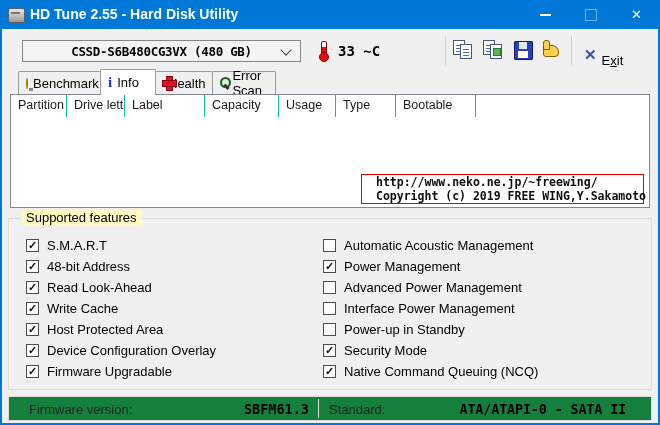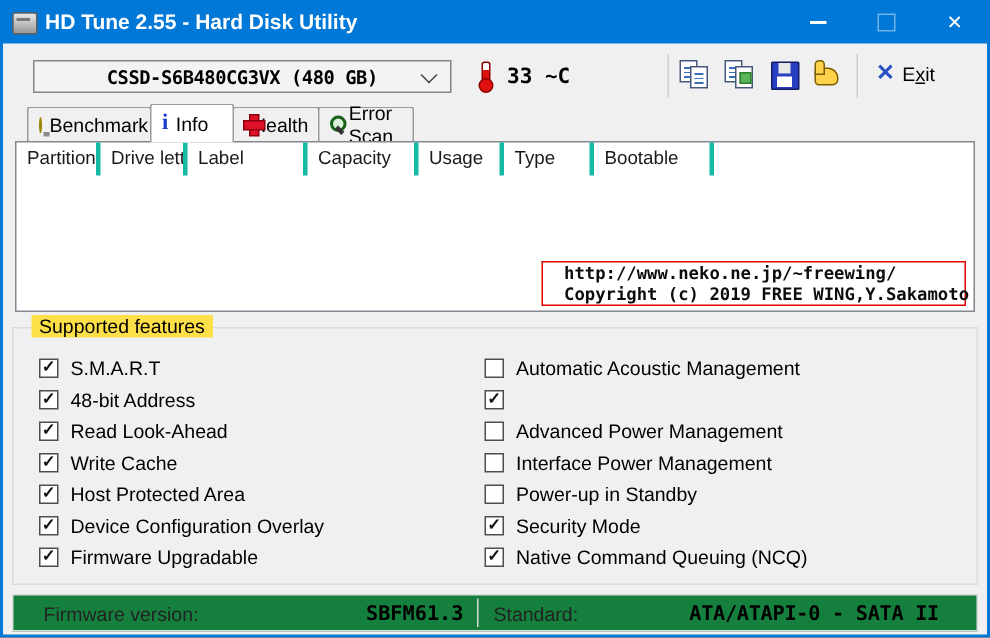--- a/index.html
+++ b/index.html
@@ -50,21 +50,21 @@
   .floppy::before{content:"";position:absolute;left:4px;top:0;width:8px;height:7px;background:#e8e8e8;}
   .floppy::after{content:"";position:absolute;left:3px;bottom:1px;width:10px;height:7px;background:#fff;}
   
   .hand{position:absolute;left:3px;top:6px;width:14px;height:10px;background:#ffd24d;
     border:1px solid #7d5f00;border-radius:3px 7px 4px 3px;}
   .hand::before{content:"";position:absolute;left:-1px;top:-6px;width:5px;height:8px;
     background:#ffd24d;border:1px solid #7d5f00;border-radius:3px 3px 0 0;}
   
   .exit-btn{position:absolute;left:584px;top:41px;display:flex;align-items:center;gap:5px;}
   .exit-x{color:#2951c4;font-size:15px;font-weight:bold;line-height:16px;}
-  .exit-label{font-size:13px;}
+  .exit-label{font-size:13px;margin-top:12px;}
   .exit-label u{text-decoration:underline;}
   
   .tab{position:absolute;background:#f0f0f0;border:1px solid #9b9b9b;border-bottom:none;
     border-radius:2px 2px 0 0;display:flex;align-items:center;gap:5px;padding:0 7px;box-sizing:border-box;}
   .tab.inactive{top:71px;height:23px;}
   .tab.active{top:69px;height:26px;background:#fff;z-index:2;}
   .tab-benchmark{left:18px;width:83px;}
   .tab-info{left:100px;width:56px;}
   .tab-health{left:155px;width:58px;}
   .tab-errorscan{left:212px;width:64px;}
@@ -75,30 +75,30 @@
   .cross::before{content:"";position:absolute;left:4px;top:0;width:5px;height:13px;background:#e01028;box-shadow:0 0 0 1px #8d0010;}
   .cross::after{content:"";position:absolute;left:0;top:4px;width:13px;height:5px;background:#e01028;box-shadow:0 0 0 1px #8d0010;}
   .magnifier{position:relative;width:13px;height:13px;}
   .magnifier::before{content:"";position:absolute;left:0;top:0;width:7px;height:7px;border-radius:50%;
     border:2px solid #176117;background:#d9f0d9;}
   .magnifier::after{content:"";position:absolute;right:0;bottom:0;width:2.5px;height:6px;background:#333;transform:rotate(-45deg);}
   
   .listview{position:absolute;left:10px;top:94px;width:640px;height:114px;background:#fff;
     border:1px solid #828790;box-sizing:border-box;}
   .lv-header{display:flex;height:22px;}
-  .lv-col{border-right:3px solid #14b8a6;padding:3px 0 0 7px;box-sizing:border-box;
+  .lv-col{border-right:1px solid #14b8a6;padding:3px 0 0 7px;box-sizing:border-box;
     font-size:12.5px;color:#1a1a1a;white-space:nowrap;overflow:hidden;}
   .overlay-box{position:absolute;right:5px;top:79px;width:283px;height:30px;
     border:1px solid #e00000;box-sizing:border-box;padding:1px 0 0 14px;
     font-family:"DejaVu Sans Mono",monospace;font-weight:bold;font-size:11.5px;line-height:13.5px;
     color:#0d0d0d;white-space:nowrap;}
   
   .groupbox{position:absolute;left:8px;top:218px;width:644px;height:172px;
     border:1px solid #dcdcdc;box-sizing:border-box;}
-  .gb-label{position:absolute;left:12px;top:-9px;background:#fde047;padding:0 5px;font-size:13px;}
+  .gb-label{position:absolute;left:12px;top:-9px;background:#fef9c3;padding:0 5px;font-size:13px;}
   .feat-col{position:absolute;top:16px;display:flex;flex-direction:column;}
   .feat-col.left{left:17px;width:290px;}
   .feat-col.right{left:314px;width:320px;}
   .feat-row{height:21px;display:flex;align-items:center;gap:8px;}
   .cb{width:13px;height:13px;border:1px solid #4d4d4d;background:#fff;box-sizing:border-box;
     font-size:11px;line-height:11px;text-align:center;color:#111;font-weight:bold;}
   .feat-label{font-size:13px;}
   
   .bottombar{position:absolute;left:8px;top:396px;width:644px;height:25px;background:#15803d;
     border:1px solid #dcdcdc;box-sizing:border-box;}
@@ -226,20 +226,21 @@
         </div>
     </div>
 
     <div class="feat-col right">
       <div class="feat-row">
           <span class="cb"></span>
           <span class="feat-label">Automatic Acoustic Management</span>
         </div>
       <div class="feat-row">
           <span class="cb checked">✓</span>
+          <span class="feat-label">Power Management</span>
         </div>
       <div class="feat-row">
           <span class="cb"></span>
           <span class="feat-label">Advanced Power Management</span>
         </div>
       <div class="feat-row">
           <span class="cb"></span>
           <span class="feat-label">Interface Power Management</span>
         </div>
       <div class="feat-row">

